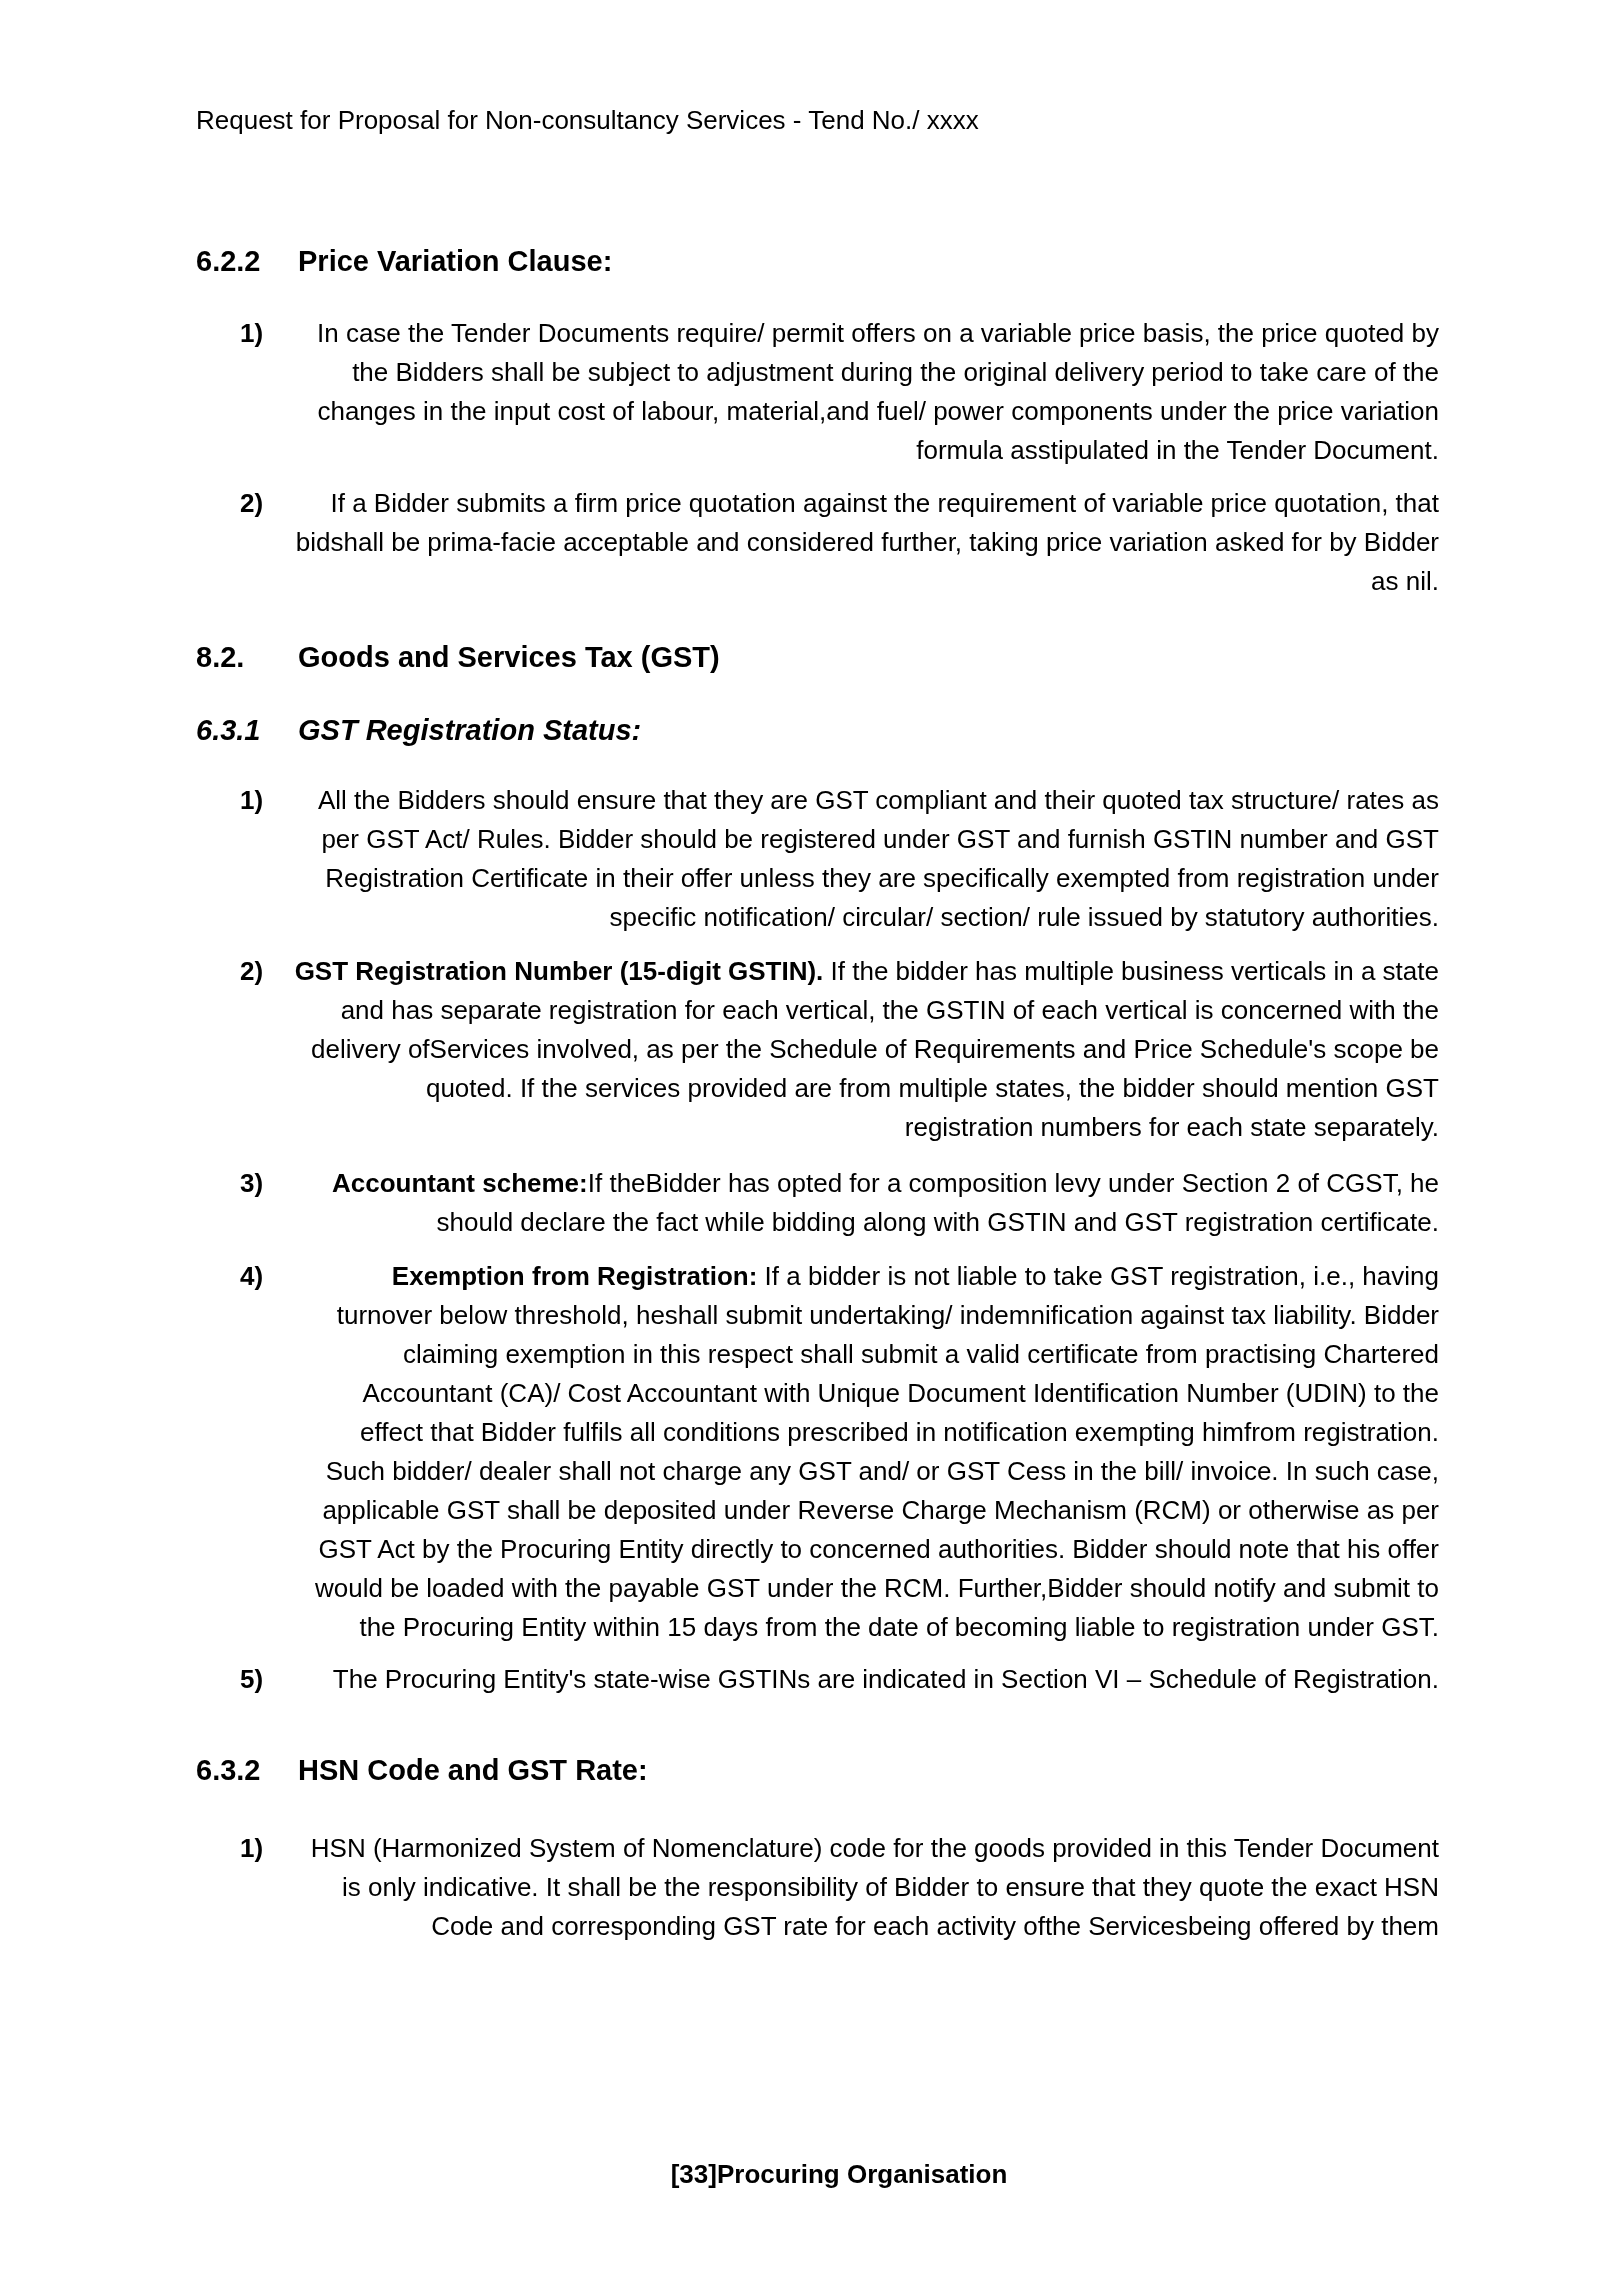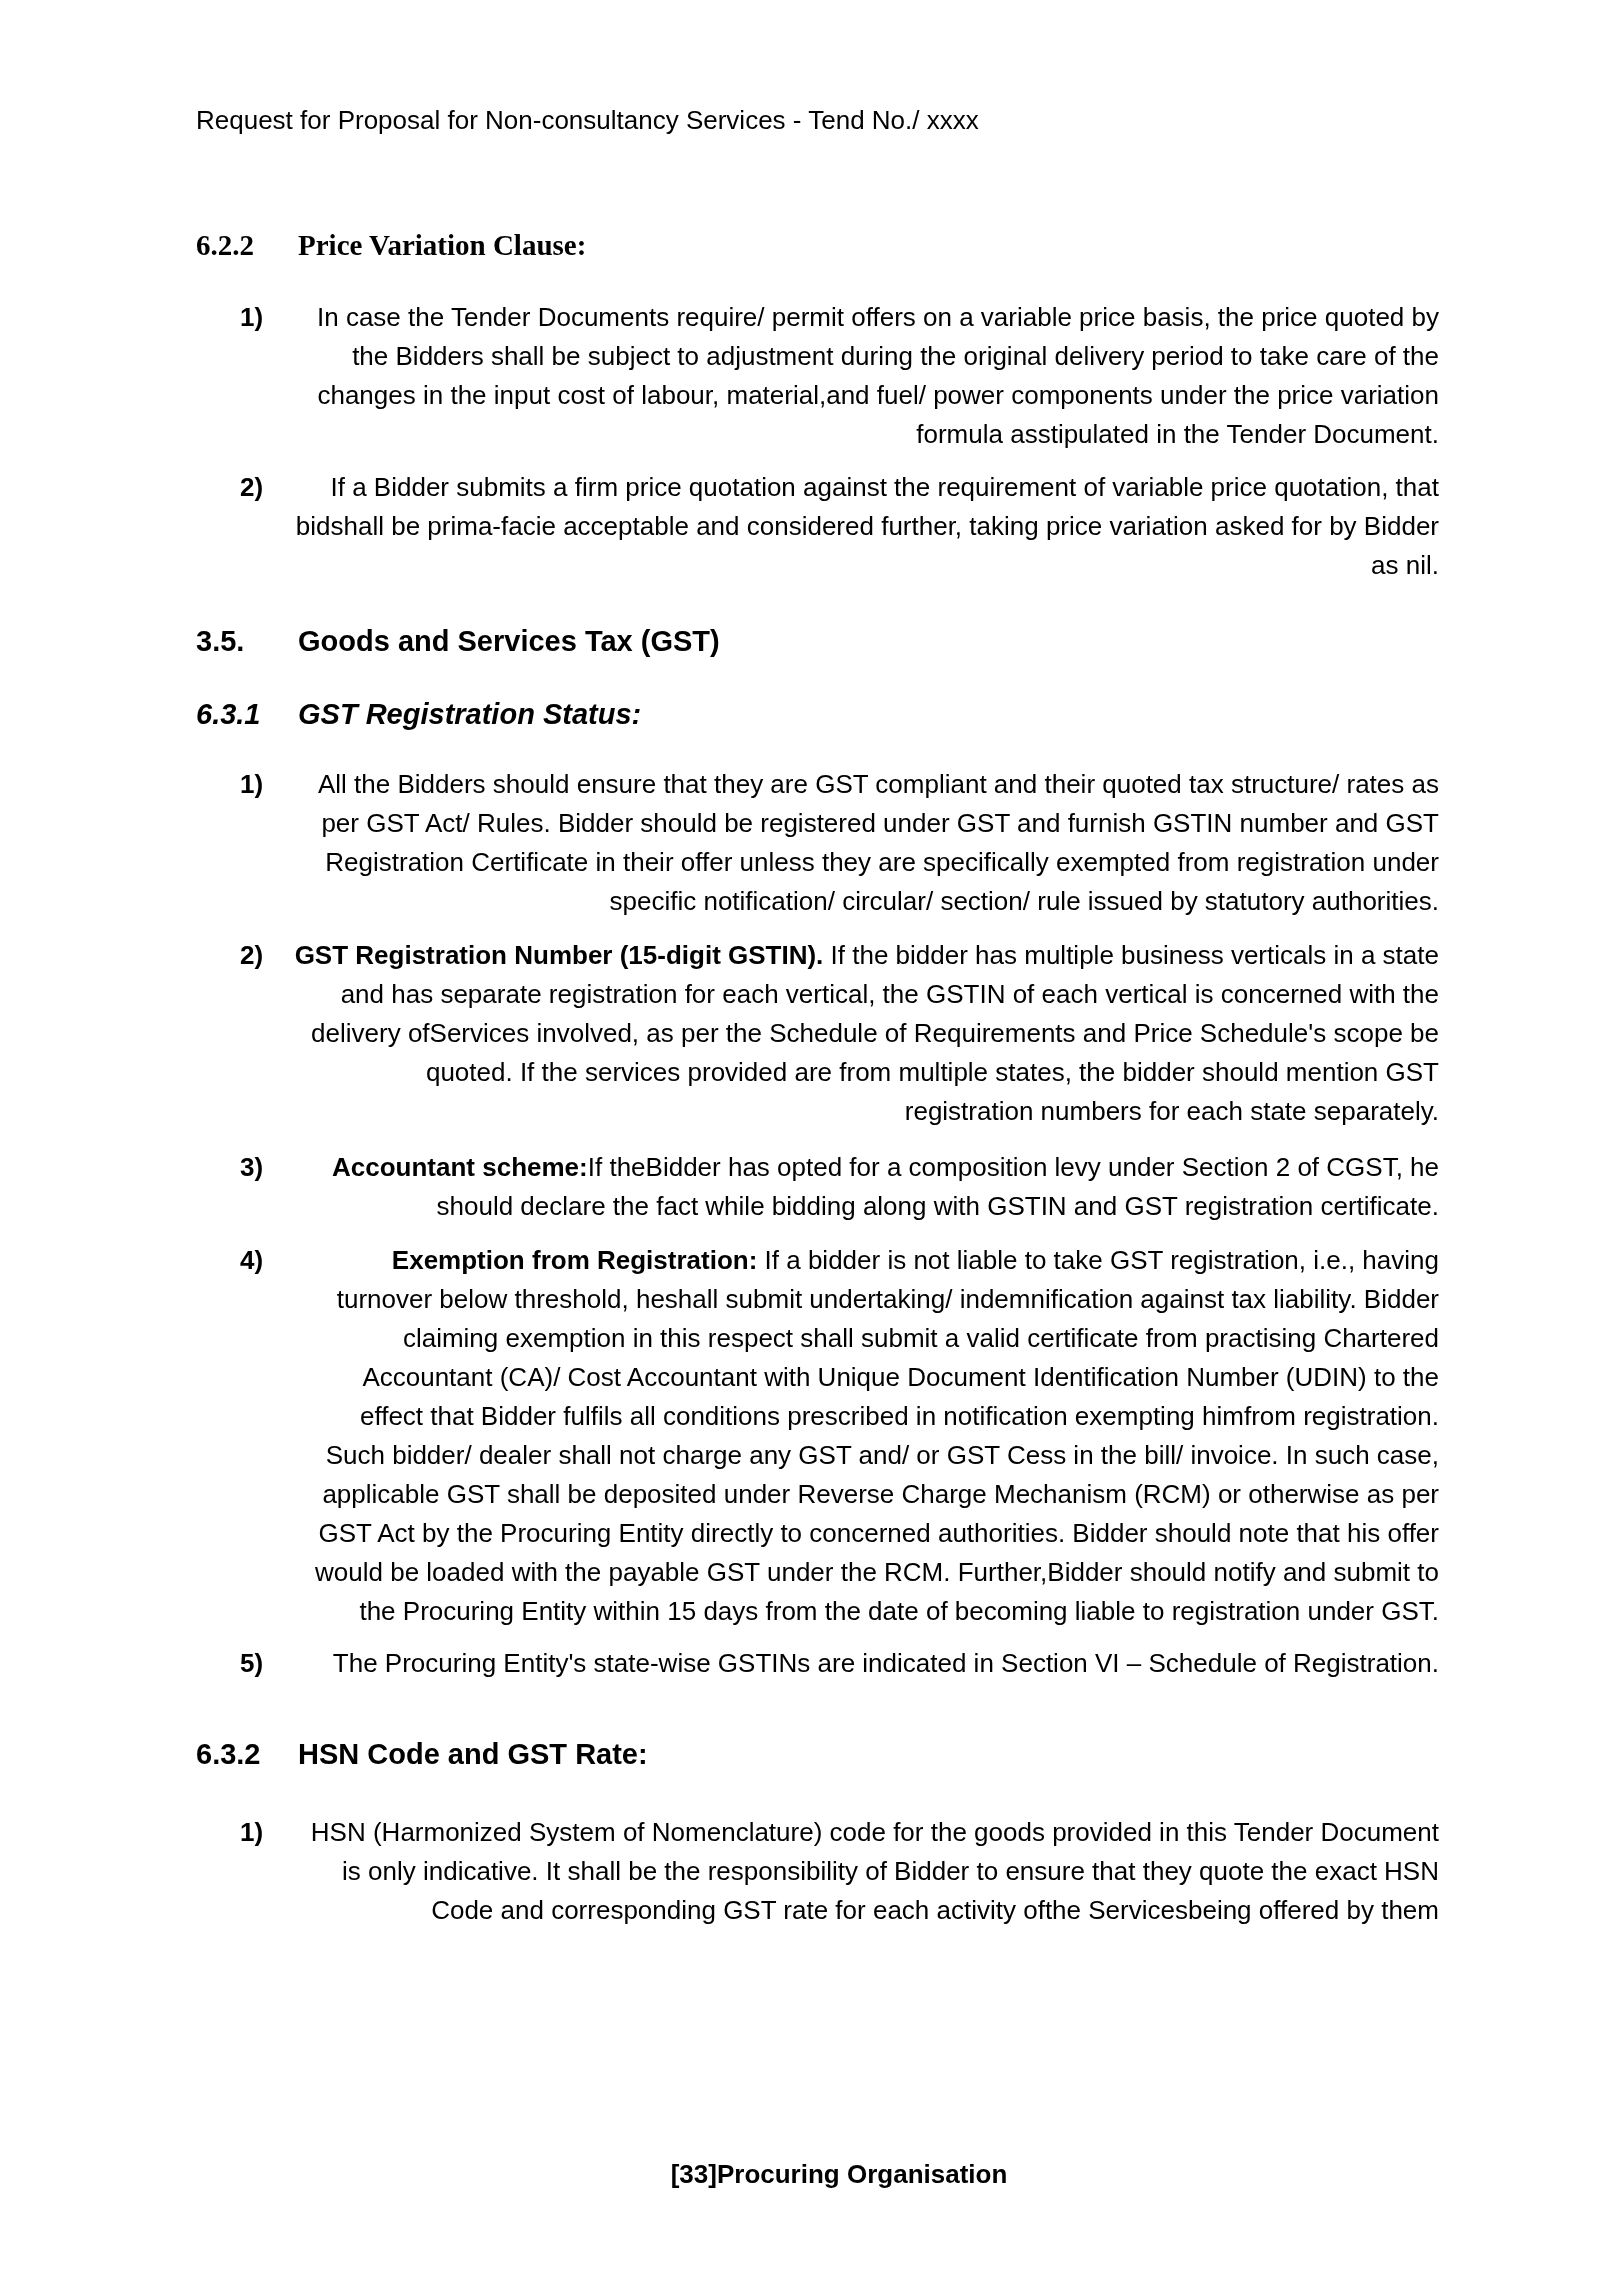--- a/index.html
+++ b/index.html
@@ -42,21 +42,21 @@
   }
   .item .inum {
     margin-left: 44px;
     width: 54px;
     flex: none;
     font-weight: bold;
   }
   .item .itext { flex: 1; text-align: right; }
   .item .lead { font-weight: bold; }
 
-  #h622   { margin-top: 0; font-family: Liberation Serif, serif; }
+  #h622   { margin-top: 16px; }
   #i622-1 { margin-top: 33px; }
   #i622-2 { margin-top: 14.4px; }
   #h63    { margin-top: 37px; }
   #h631   { margin-top: 34px; font-style: italic; }
   #i631-1 { margin-top: 31px; }
   #i631-2 { margin-top: 14.4px; }
   #i631-3 { margin-top: 17px; }
   #i631-4 { margin-top: 15.7px; }
   #i631-5 { margin-top: 13px; }
   #h632   { margin-top: 52px; }
@@ -95,21 +95,21 @@
       <span class="inum">1)</span>
       <span class="itext"><span class="lead"></span><span>In case the Tender Documents require/ permit offers on a variable price basis, the price quoted by the Bidders shall be subject to adjustment during the original delivery period to take care of the changes in the input cost of labour, material,and fuel/ power components under the price variation formula asstipulated in the Tender Document.</span></span>
     </div>
 
     <div class="item" id="i622-2">
       <span class="inum">2)</span>
       <span class="itext"><span class="lead"></span><span>If a Bidder submits a firm price quotation against the requirement of variable price quotation, that bidshall be prima-facie acceptable and considered further, taking price variation asked for by Bidder as nil.</span></span>
     </div>
 
     <div class="sec-head" id="h63">
-      <span class="sec-num">3.5.</span>
+      <span class="sec-num">8.2.</span>
       <span class="sec-title">Goods and Services Tax (GST)</span>
     </div>
 
     <div class="sec-head" id="h631">
       <span class="sec-num">6.3.1</span>
       <span class="sec-title">GST Registration Status:</span>
     </div>
 
     <div class="item" id="i631-1">
       <span class="inum">1)</span>

